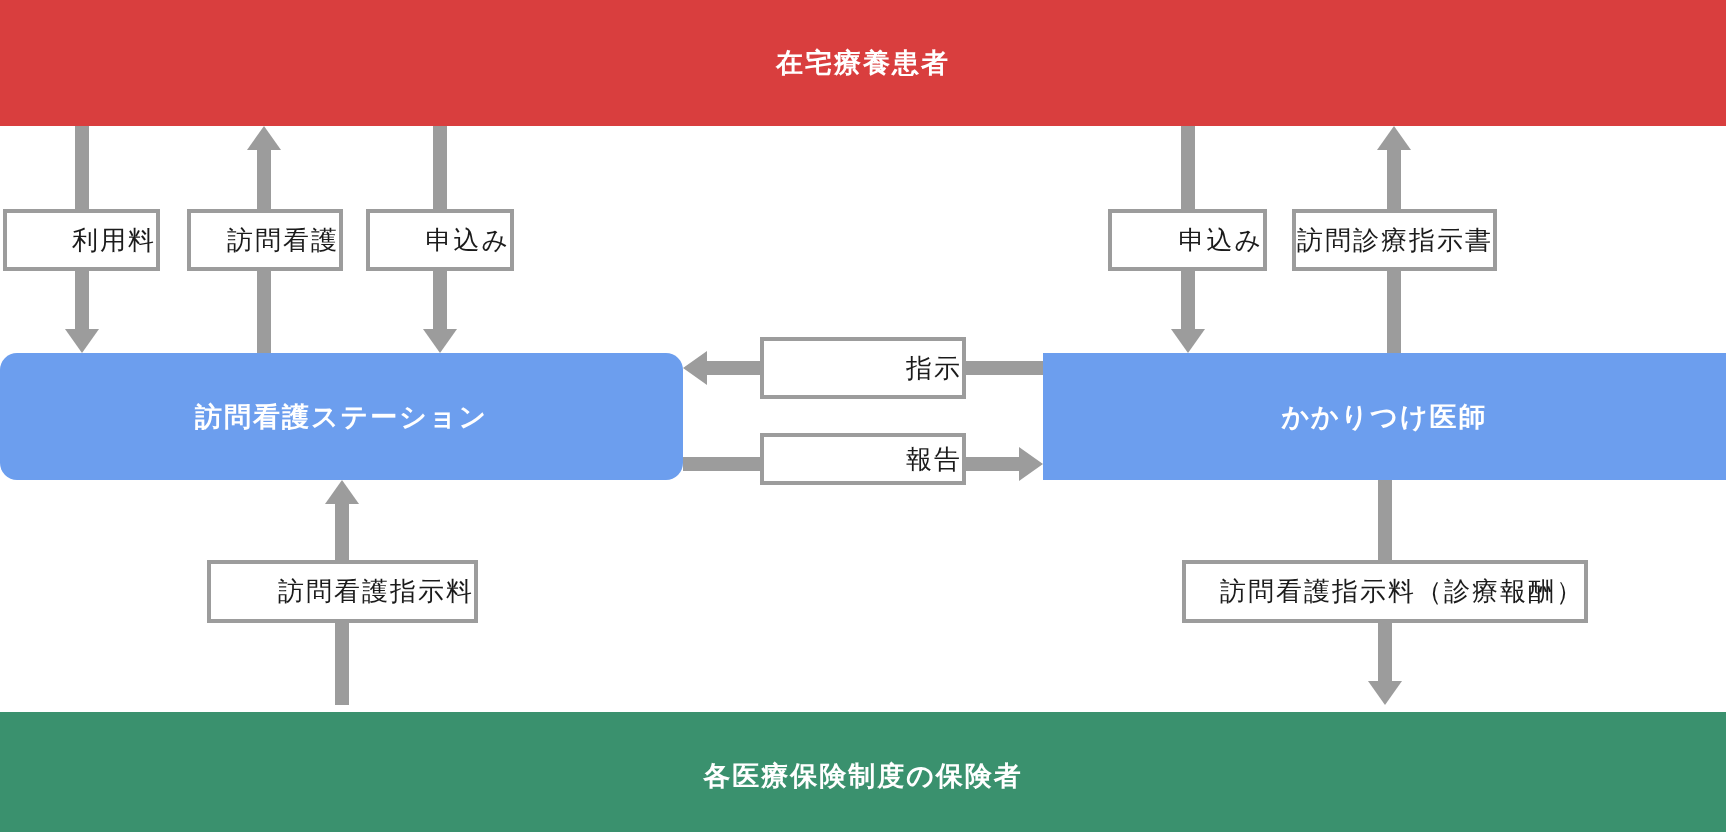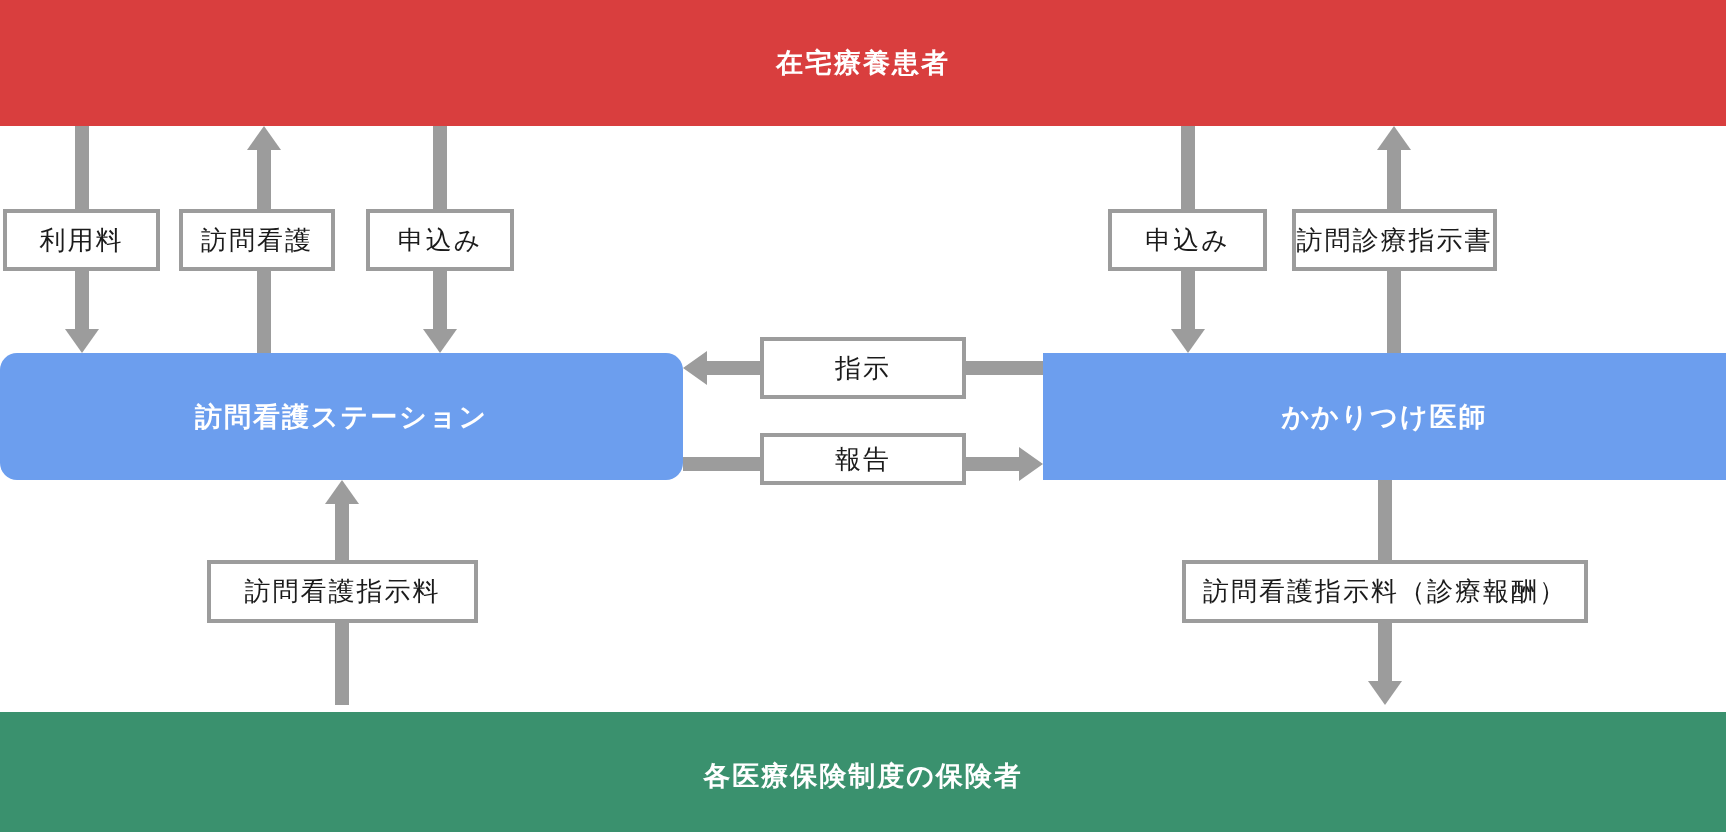--- a/index.html
+++ b/index.html
@@ -30,21 +30,21 @@
   .banner.green{left:0;top:705px;width:1726px;height:127px;background:var(--green);margin-top:7px;}
   .bluebox{top:353px;height:127px;background:var(--blue);}
   .bluebox.left{left:0;width:683px;border-radius:17px;}
   .bluebox.right{left:1043px;width:683px;}
   
   .tag{
     position:absolute;
     box-sizing:border-box;
     background:#FFFFFF;
     border:4px solid var(--gray);
-    display:flex;align-items:center;justify-content:center;
+    display:flex;align-items:center;justify-content:flex-end;
     color:var(--label-text);
     font-size:26px;
     letter-spacing:2px;
     z-index:3;
   }
   
   .arrow{position:absolute;z-index:1;}
   .arrow .shaft{position:absolute;background:var(--gray);}
   .arrow .head{position:absolute;width:0;height:0;}
   .arrow.v{width:34px;}
@@ -124,21 +124,21 @@
     <div class="head"></div>
   </div>
   <div class="arrow h head-right" style="left:683px;top:447px;width:360px">
     <div class="shaft"></div>
     <div class="head"></div>
   </div>
 
   <div class="tag" style="left:3px;top:209px;width:157px;height:62px">
     <span>利用料</span>
   </div>
-  <div class="tag" style="left:179px;top:209px;width:156px;height:62px">
+  <div class="tag" style="left:187px;top:209px;width:156px;height:62px">
     <span>訪問看護</span>
   </div>
   <div class="tag" style="left:366px;top:209px;width:148px;height:62px">
     <span>申込み</span>
   </div>
   <div class="tag" style="left:1108px;top:209px;width:159px;height:62px">
     <span>申込み</span>
   </div>
   <div class="tag" style="left:760px;top:337px;width:206px;height:62px">
     <span>指示</span>

